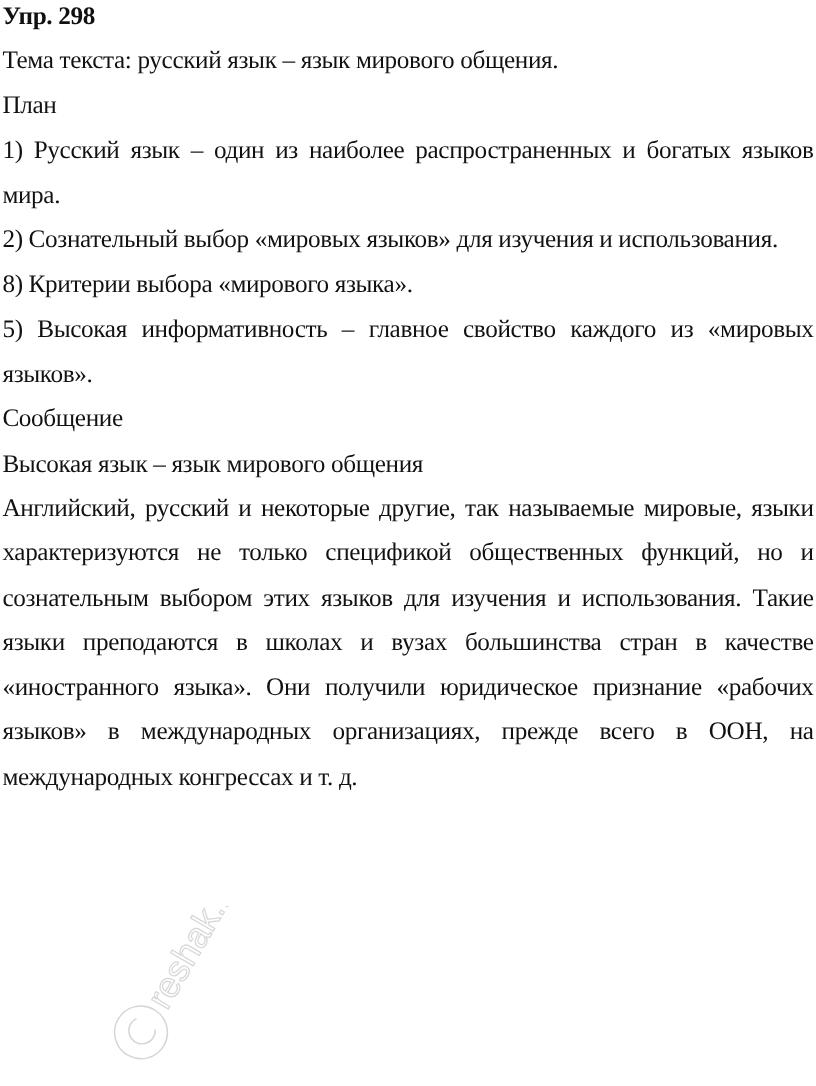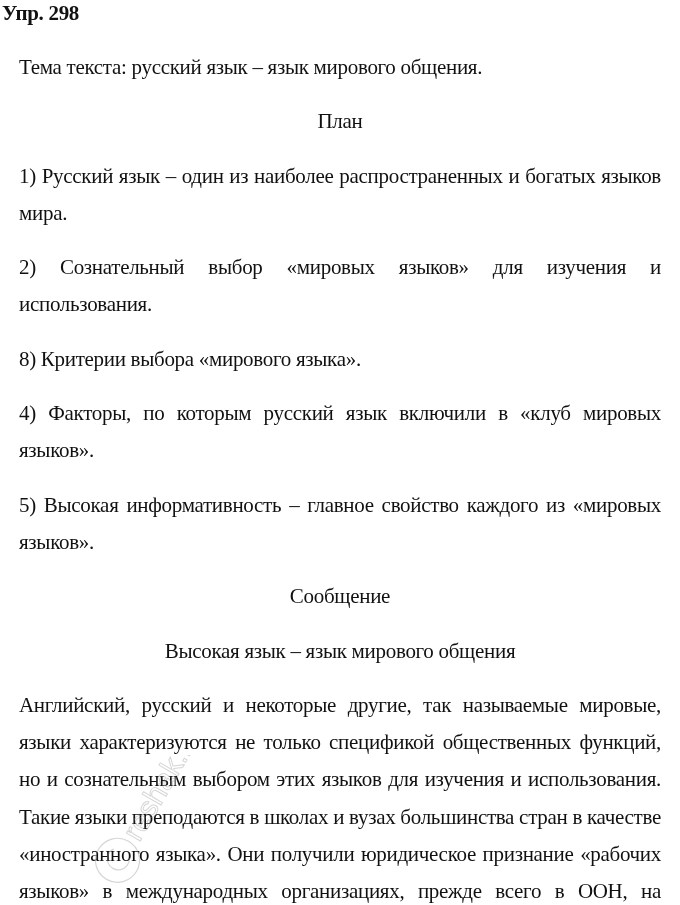--- a/index.html
+++ b/index.html
@@ -15,42 +15,41 @@
       letter-spacing: -0.3px; line-height: 26px;
     }
     .copyright {
       position: absolute; right: 2px; top: 0px; font-size: 21px; line-height: 26px;
       letter-spacing: -0.3px;
     }
     .content {
       position: absolute; left: 2px; top: 32px; width: 676px;
       font-size: 21px; line-height: 37.3px; letter-spacing: -0.3px;
     }
-    .content p { margin: 17px; }
-    .center { text-align: center; }
+    .content p { margin: 0; }
+    .center { }
     .justify { text-align: justify; text-align-last: left; }
     .watermark {
       position: absolute; left: 60px; top: 755px; width: 150px; height: 150px;
       pointer-events: none; opacity: 0.35;
     }
   </style>
 </head>
 <body>
 
 <div class="header">
   <span class="ex-label">Упр. 298</span>
 </div>
 
 <div class="content">
   <p>Тема текста: русский язык – язык мирового общения.</p>
   <p class="center">План</p>
   <p class="justify">1) Русский язык – один из наиболее распространенных и богатых языков мира.</p>
   <p class="justify">2) Сознательный выбор «мировых языков» для изучения и использования.</p>
   <p class="justify">8) Критерии выбора «мирового языка».</p>
-  <p class="justify">4) Факторы, по которым русский язык включили в «клуб мировых языков».</p>
   <p class="justify">5) Высокая информативность – главное свойство каждого из «мировых языков».</p>
   <p class="center">Сообщение</p>
   <p class="center">Высокая язык – язык мирового общения</p>
   <p class="justify">Английский, русский и некоторые другие, так называемые мировые, языки характеризуются не только спецификой общественных функций, но и сознательным выбором этих языков для изучения и использования. Такие языки преподаются в школах и вузах большинства стран в качестве «иностранного языка». Они получили юридическое признание «рабочих языков» в международных организациях, прежде всего в ООН, на международных конгрессах и т. д.</p>
 </div>
 
 <div class="watermark">
   <svg width="150" height="150" viewBox="0 0 150 150">
     <g transform="rotate(-60 75 75)" fill="none" stroke="#8a8a8a" stroke-width="1.2">
       <circle cx="40" cy="75" r="22"></circle>

